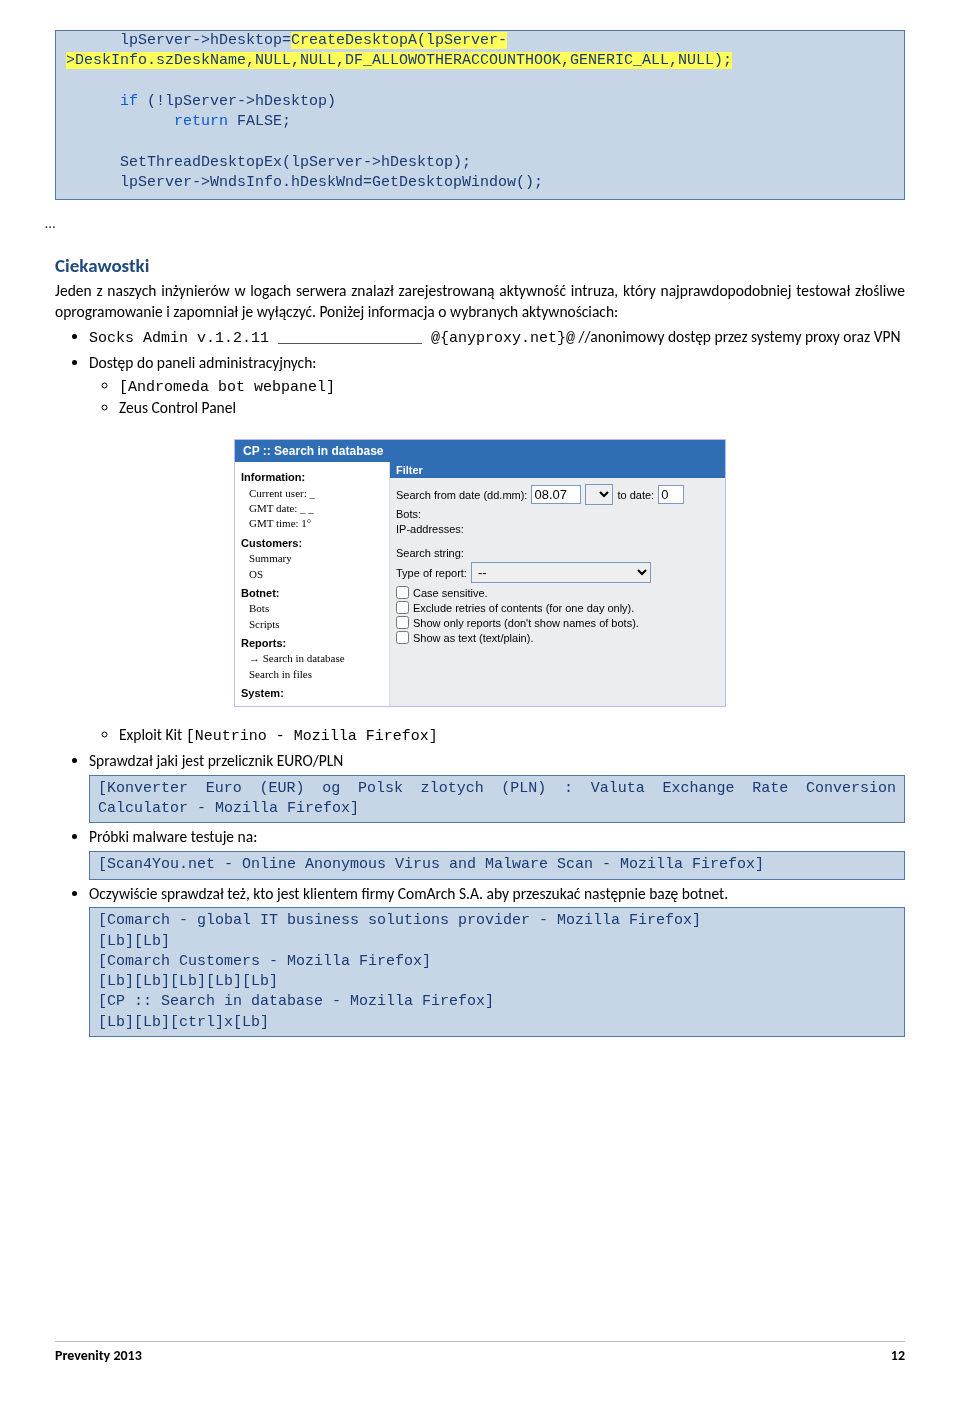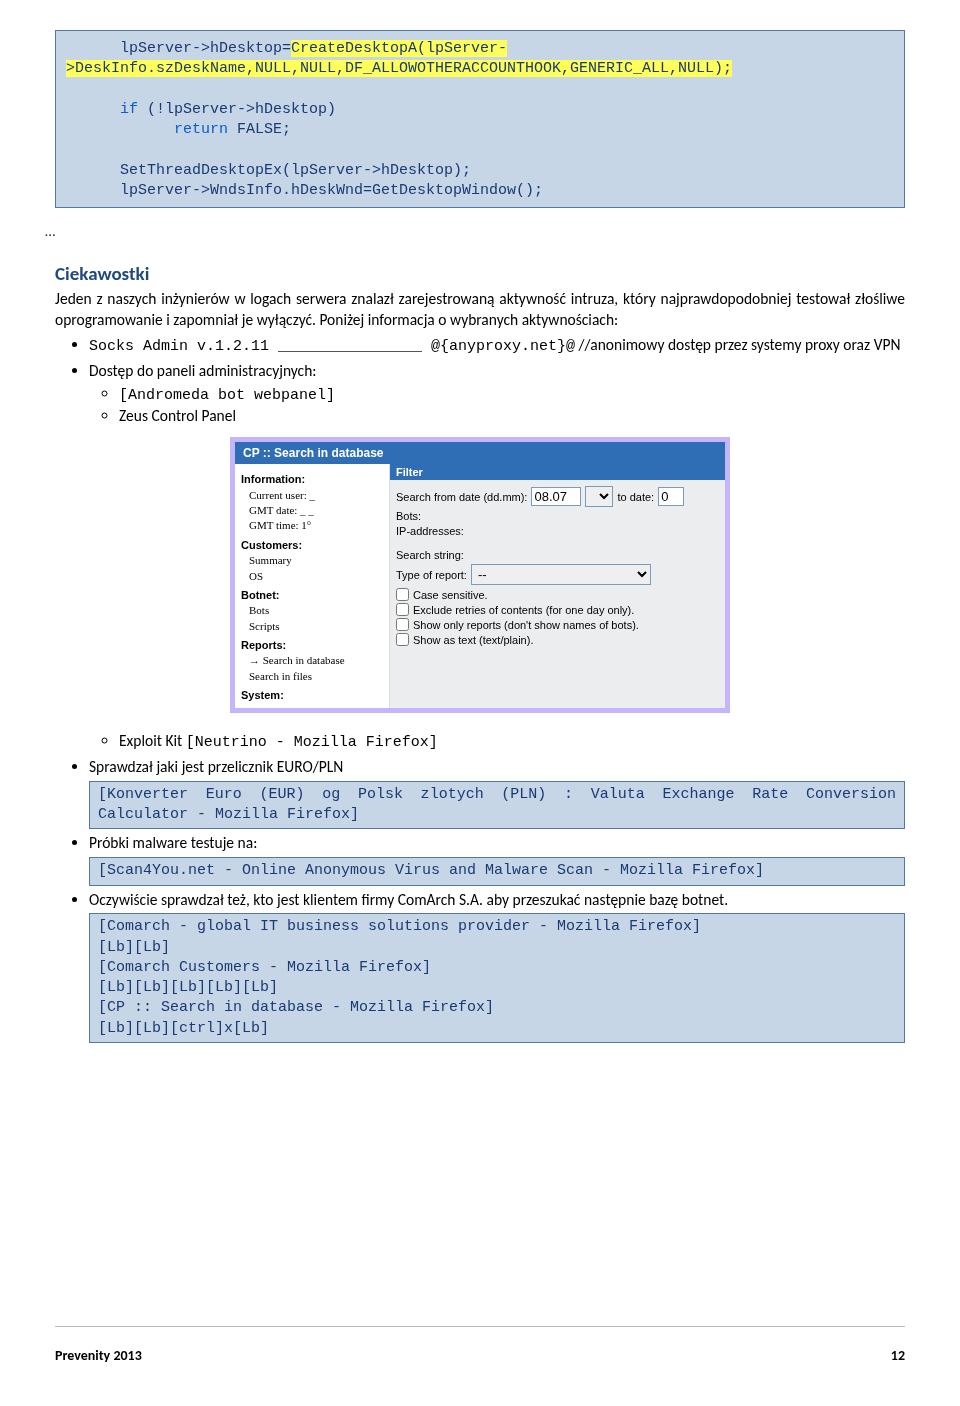--- a/index.html
+++ b/index.html
@@ -13,21 +13,21 @@
   }
   .page {
     padding: 30px 55px 20px 55px;
     box-sizing: border-box;
     position: relative;
     min-height: 1380px;
   }
   .codebox {
     border: 1px solid #5178a6;
     background: #c6d6e7;
-    padding: 8px 10px 6px 10px;
+    padding: 0 10px 6px 10px;
     font-family: "Courier New", monospace;
     font-size: 15px;
     line-height: 1.35;
     color: #1a3a73;
     margin-bottom: 14px;
     white-space: pre-wrap;
   }
   .hl { background: #ffff5a; }
   .kw-blue { color: #0b5bd0; }
   .kw-navy { color: #1a3a73; }
@@ -63,23 +63,23 @@
     padding: 3px 8px;
     font-family: "Courier New", monospace;
     font-size: 15px;
     color: #1a3a73;
     margin: 3px 0 4px 0;
     line-height: 1.35;
     text-align: justify;
   }
   .panel-img {
     display: block;
-    margin: 10px auto 18px auto;
+    margin: 20px auto 18px auto;
     width: 490px;
-    border: 5px solid #c4b5fd;
+    border: 1px solid #c4b5fd;
     background: #fff;
   }
   .cp-head {
     background: #2f6db4;
     color: #fff;
     font-family: Tahoma, sans-serif;
     font-size: 12px;
     font-weight: bold;
     padding: 4px 8px;
   }
@@ -111,21 +111,21 @@
     font-family: Liberation Sans, sans-serif;
   }
   .cp-right label.ck { display:flex; align-items:center; gap:4px; margin:2px 0;}
   .cp-right input[type="checkbox"] { margin:0; }
   .footer {
     position: absolute;
     bottom: 16px;
     left: 55px;
     right: 55px;
     border-top: 1px solid #bbb;
-    padding-top: 20px;
+    padding-top: 5px;
     display: flex;
     justify-content: space-between;
     font-size: 14px;
     color: #000;
     font-weight: bold;
   }
 </style>
 </head>
 <body>
 

